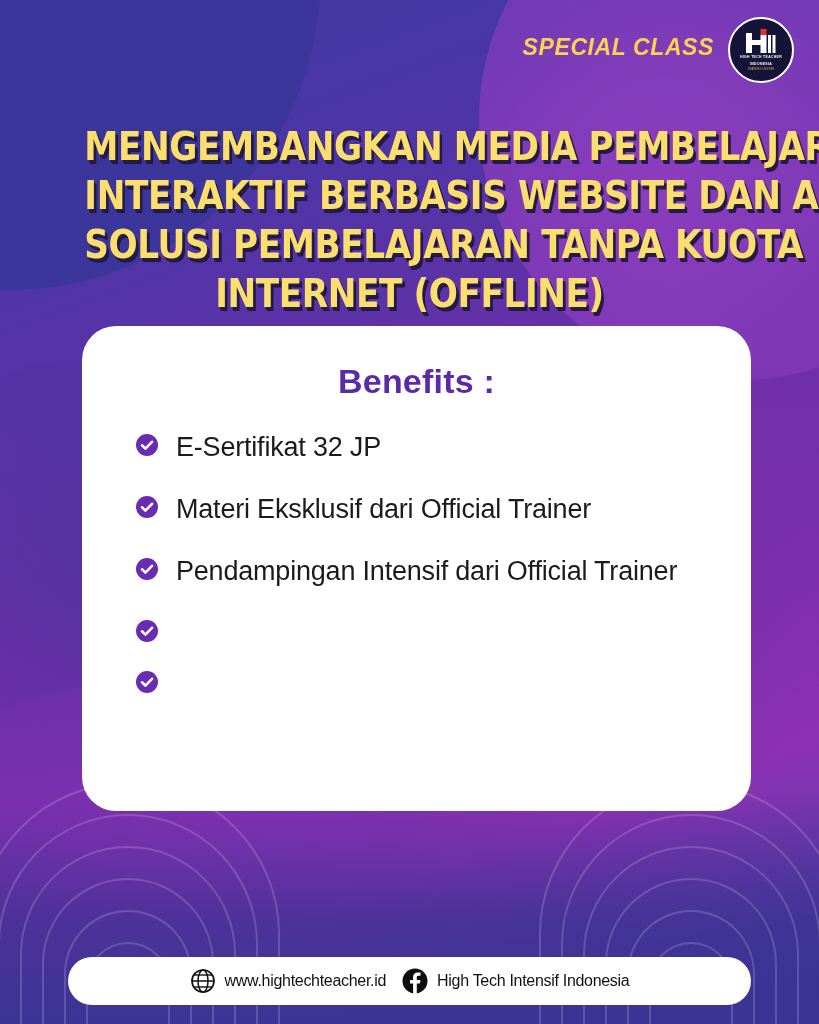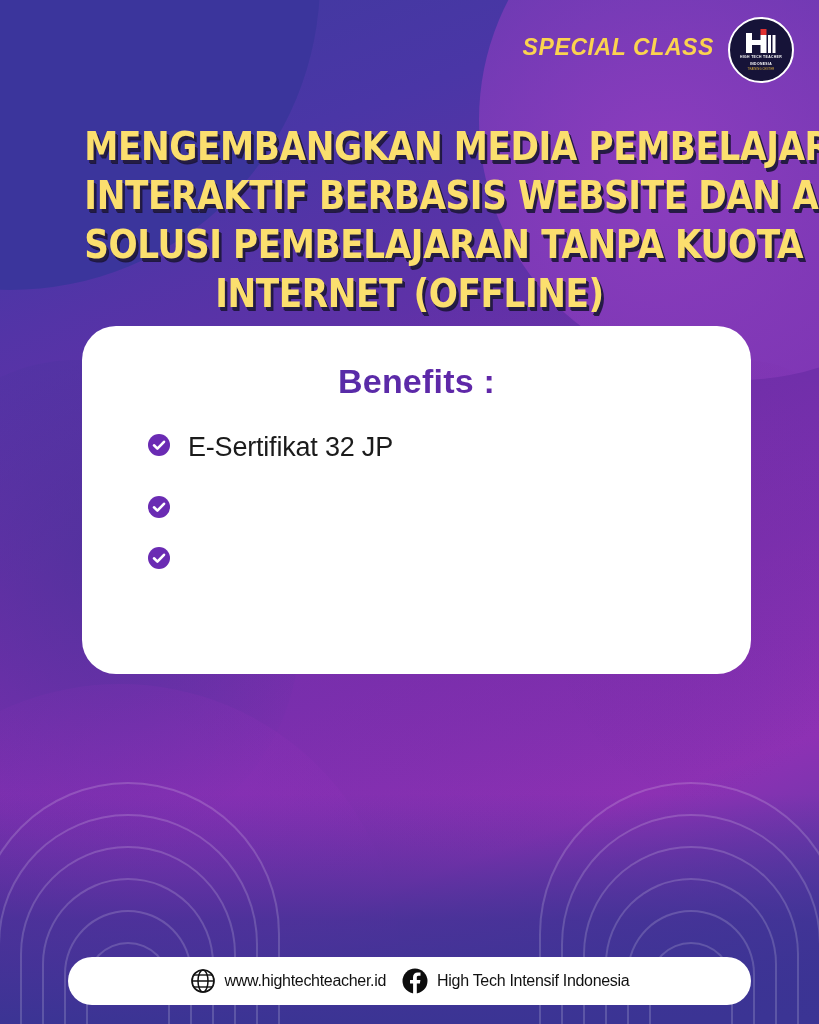--- a/index.html
+++ b/index.html
@@ -124,39 +124,39 @@
     text-shadow: 2px 3px 0 #241c44, 3px 4px 0 rgba(25,19,50,0.85);
     transform: scaleX(0.88);
     transform-origin: center top;
   }
   .title-line { display: block; white-space: nowrap; }
 
   
   .card {
     position: absolute;
     left: 82px; top: 326px;
-    width: 669px; height: 348px;
+    width: 669px; height: 485px;
     background: #ffffff;
     border-radius: 34px;
     box-sizing: border-box;
     padding: 30px 34px 20px 34px;
   }
   .card-title {
     text-align: center;
     font-size: 34px;
     font-weight: bold;
     letter-spacing: 0.2px;
     color: #4b2aa0;
     background: linear-gradient(95deg, #4733a5 0%, #5b2aa8 45%, #6b1fa8 100%);
     -webkit-background-clip: text;
     background-clip: text;
     -webkit-text-fill-color: transparent;
     margin: 6px 0 26px 0;
   }
-  .benefit-list { margin: 16px; padding: 0; list-style: none; }
+  .benefit-list { margin: 4px; padding: 0; list-style: none; }
   .benefit-item {
     display: flex;
     align-items: flex-start;
     margin: 0 0 22px 16px;
   }
   .check-badge {
     flex: 0 0 auto;
     width: 22px; height: 22px;
     border-radius: 50%;
     background: #6a2bb3;
@@ -259,20 +259,36 @@
           </svg>
         </span>
         <span class="benefit-text">E-Sertifikat 32 JP</span>
       </li>
       <li class="benefit-item">
         <span class="check-badge">
           <svg viewBox="0 0 22 22" width="22" height="22" aria-hidden="true">
             <path d="M6 11.3 L9.4 14.6 L16 7.8" fill="none" stroke="#ffffff" stroke-width="2.6" stroke-linecap="round" stroke-linejoin="round"></path>
           </svg>
         </span>
+        <span class="benefit-text">Materi Eksklusif dari Official Trainer</span>
+      </li>
+      <li class="benefit-item">
+        <span class="check-badge">
+          <svg viewBox="0 0 22 22" width="22" height="22" aria-hidden="true">
+            <path d="M6 11.3 L9.4 14.6 L16 7.8" fill="none" stroke="#ffffff" stroke-width="2.6" stroke-linecap="round" stroke-linejoin="round"></path>
+          </svg>
+        </span>
+        <span class="benefit-text">Pendampingan Intensif dari Official Trainer</span>
+      </li>
+      <li class="benefit-item">
+        <span class="check-badge">
+          <svg viewBox="0 0 22 22" width="22" height="22" aria-hidden="true">
+            <path d="M6 11.3 L9.4 14.6 L16 7.8" fill="none" stroke="#ffffff" stroke-width="2.6" stroke-linecap="round" stroke-linejoin="round"></path>
+          </svg>
+        </span>
       </li>
       <li class="benefit-item">
         <span class="check-badge">
           <svg viewBox="0 0 22 22" width="22" height="22" aria-hidden="true">
             <path d="M6 11.3 L9.4 14.6 L16 7.8" fill="none" stroke="#ffffff" stroke-width="2.6" stroke-linecap="round" stroke-linejoin="round"></path>
           </svg>
         </span>
       </li>
     </ul>
   </div>

